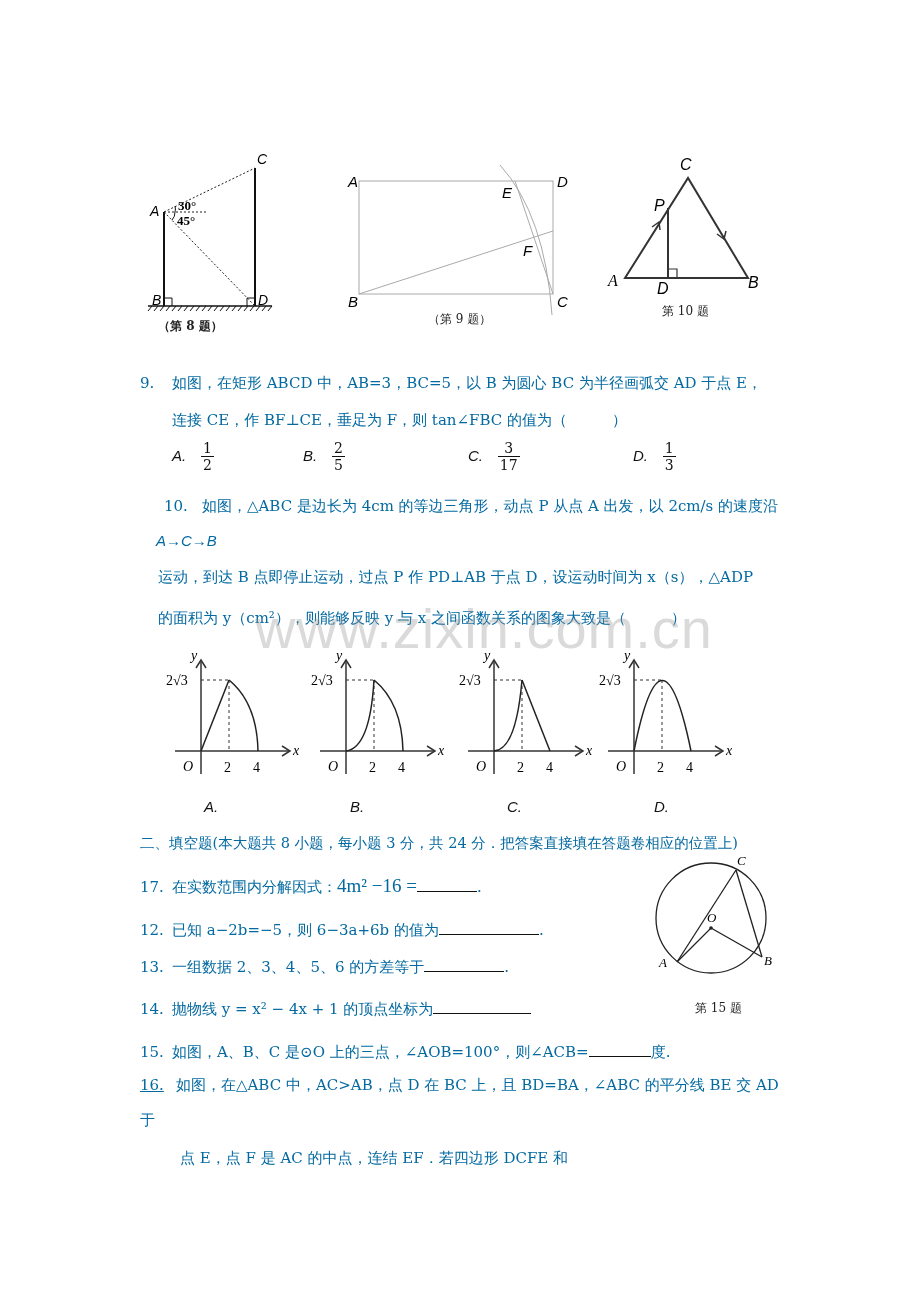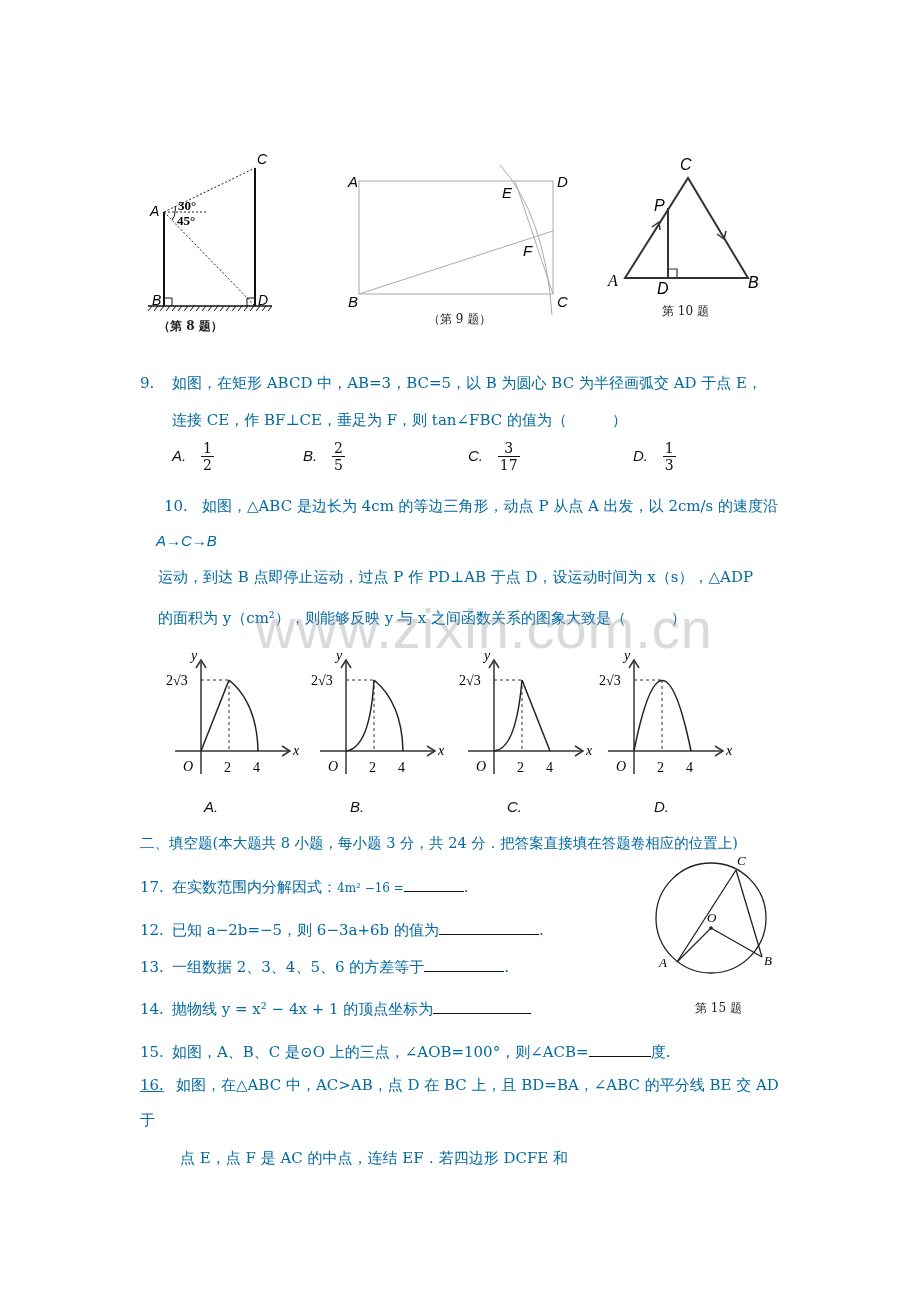--- a/index.html
+++ b/index.html
@@ -251,21 +251,21 @@
     <circle cx="56" cy="73" r="1.8" fill="#222"></circle>
     <text class="svgtext" font-style="italic" x="82" y="10" font-size="13">C</text>
     <text class="svgtext" font-style="italic" x="52" y="67" font-size="13">O</text>
     <text class="svgtext" font-style="italic" x="4" y="112" font-size="13">A</text>
     <text class="svgtext" font-style="italic" x="109" y="110" font-size="13">B</text>
   </svg>
   <div class="cap" style="left:40px; top:145px;">第 15 题</div>
 </div>
 
 <div class="line" style="left:140px; top:875px;">
-  <span style="display:inline-block; width:32px;">17.</span><span>在实数范围内分解因式：</span><span style="font-size:12px;">4m² −16 =</span><span class="blank" style="width:60px;"></span><span>.</span>
+  <span style="display:inline-block; width:32px;">17.</span><span>在实数范围内分解因式：</span><span style="font-size:19px;font-family:Liberation Serif, serif;">4m² −16 =</span><span class="blank" style="width:60px;"></span><span>.</span>
 </div>
 <div class="line" style="left:140px; top:918px;">
   <span style="display:inline-block; width:32px;">12.</span><span>已知 a−2b=−5，则 6−3a+6b 的值为</span><span class="blank" style="width:100px;"></span><span>.</span>
 </div>
 <div class="line" style="left:140px; top:955px;">
   <span style="display:inline-block; width:32px;">13.</span><span>一组数据 2、3、4、5、6 的方差等于</span><span class="blank" style="width:80px;"></span><span>.</span>
 </div>
 <div class="line" style="left:140px; top:997px;">
   <span style="display:inline-block; width:32px;">14.</span><span>抛物线 y = x² − 4x + 1 的顶点坐标为</span><span class="blank" style="width:98px;"></span>
 </div>

